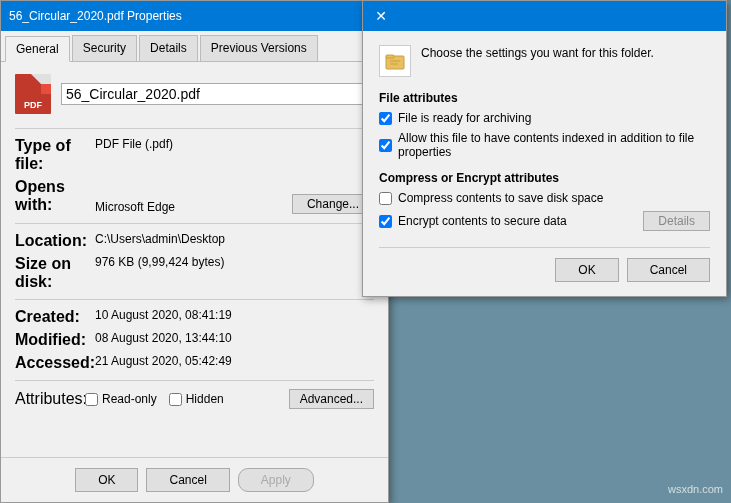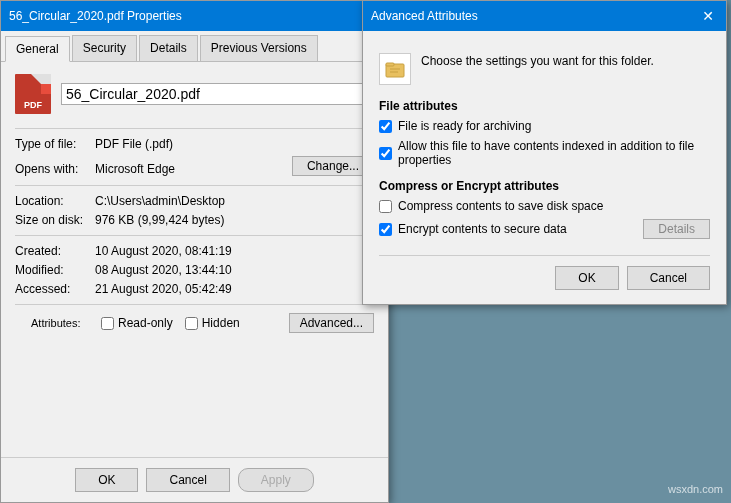--- a/index.html
+++ b/index.html
@@ -132,21 +132,22 @@
       margin-bottom: 8px;
     }
     .info-row {
       display: flex;
       margin-bottom: 5px;
     }
     .info-label {
       width: 80px;
       color: #000;
       flex-shrink: 0;
-      font-size: 12px;
+      font-size: 16px;
+      font-weight: bold;
     }
     .info-value {
       color: #000;
       font-size: 12px;
     }
 
     
     .opens-with-row {
       display: flex;
       align-items: flex-end;
@@ -169,22 +170,21 @@
     
     .attrs-row {
       display: flex;
       align-items: center;
       margin-top: 8px;
       border-top: 1px solid #ccc;
       padding-top: 8px;
     }
     .attrs-label {
       width: 70px;
-      font-size: 11px;
-      margin-left: 16px;
+      font-size: 16px;
     }
     .checkbox-label {
       display: flex;
       align-items: center;
       margin-right: 12px;
       font-size: 12px;
       cursor: pointer;
     }
     .checkbox-label input {
       margin-right: 4px;
@@ -244,21 +244,20 @@
       padding: 0 8px;
       justify-content: space-between;
     }
     .adv-title-text {
       font-size: 12px;
       color: white;
     }
 
     .adv-content {
       padding: 14px 16px;
-      margin-top: 8px;
     }
 
     .adv-description {
       display: flex;
       align-items: flex-start;
       margin-bottom: 14px;
     }
     .adv-desc-icon {
       width: 32px;
       height: 32px;
@@ -429,21 +428,20 @@
 
   <div class="dialog-buttons">
     <button class="dialog-btn">OK</button>
     <button class="dialog-btn">Cancel</button>
     <button class="dialog-btn disabled">Apply</button>
   </div>
 </div>
 
 <div class="advanced-dialog">
   <div class="adv-titlebar">
-    <span class="adv-title-text">Advanced Attributes</span>
     <button class="titlebar-close">✕</button>
   </div>
 
   <div class="adv-content">
 
     <div class="adv-description">
       <div class="adv-desc-icon">
         <svg width="20" height="20" viewBox="0 0 20 20">
           <rect x="1" y="5" width="18" height="13" rx="1" fill="#e8c060" stroke="#c8a040" stroke-width="1"></rect>
           <rect x="1" y="4" width="8" height="3" rx="1" fill="#e8c060" stroke="#c8a040" stroke-width="1"></rect>

